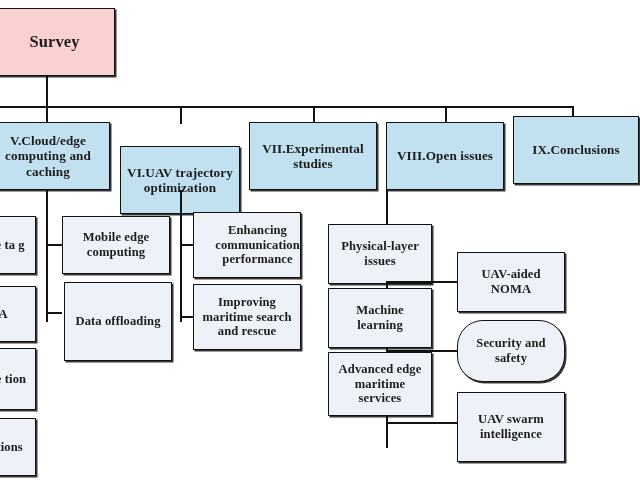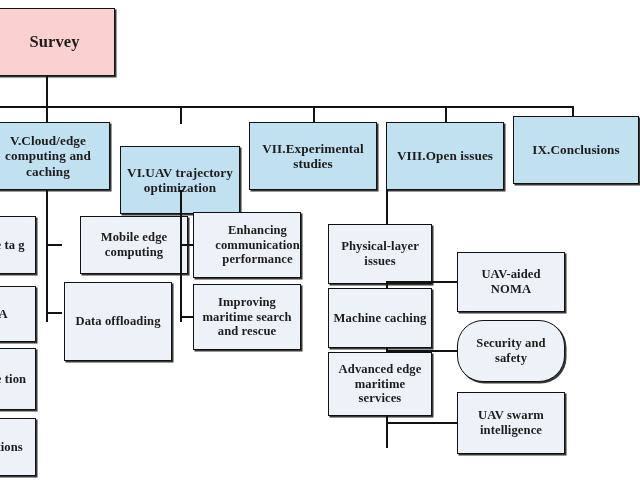--- a/index.html
+++ b/index.html
@@ -63,51 +63,51 @@
       <span>A</span>
     </div>
     <div class="node lvl2" style="left: -30px; top: 348px; width: 66px; height: 62px;">
       <span>rk e tion</span>
     </div>
     <div class="node lvl2" style="left: -30px; top: 418px; width: 66px; height: 58px;">
       <span>ly tions</span>
     </div>
     <div class="line v" style="left: 46px; top: 190px; height: 132px;"></div>
     <div class="line h" style="left: 46px; top: 244px; width: 16px;"></div>
-    <div class="node lvl2" style="left: 80px; top: 216px; width: 108px; height: 58px;">
+    <div class="node lvl2" style="left: 62px; top: 216px; width: 108px; height: 58px;">
       <span>Mobile edge computing</span>
     </div>
     <div class="line h" style="left: 46px; top: 312px; width: 16px;"></div>
     <div class="node lvl2" style="left: 64px; top: 282px; width: 108px; height: 79px;">
       <span>Data offloading</span>
     </div>
     <div class="line v" style="left: 180px; top: 190px; height: 132px;"></div>
     <div class="line h" style="left: 180px; top: 244px; width: 15px;"></div>
     <div class="node lvl2" style="left: 193px; top: 212px; width: 108px; height: 66px; padding-left: 21px;">
       <span>Enhancing communication performance</span>
     </div>
     <div class="line h" style="left: 180px; top: 316px; width: 15px;"></div>
     <div class="node lvl2" style="left: 193px; top: 284px; width: 108px; height: 66px;">
       <span>Improving maritime search and rescue</span>
     </div>
     <div class="line v" style="left: 386px; top: 190px; height: 258px;"></div>
     <div class="node lvl2" style="left: 328px; top: 224px; width: 104px; height: 60px;">
       <span>Physical-layer issues</span>
     </div>
     <div class="node lvl2" style="left: 328px; top: 288px; width: 104px; height: 60px;">
-      <span>Machine caching</span>
+      <span>Machine learning</span>
     </div>
     <div class="node lvl2" style="left: 328px; top: 352px; width: 104px; height: 64px; justify-content: flex-end;">
       <span>Advanced edge maritime services</span>
     </div>
     <div class="line h" style="left: 386px; top: 281px; width: 72px;"></div>
     <div class="node lvl2" style="left: 457px; top: 252px; width: 108px; height: 60px;">
       <span>UAV-aided NOMA</span>
     </div>
     <div class="line h" style="left: 386px; top: 350px; width: 72px;"></div>
     <div class="node lvl2" style="left: 457px; top: 320px; width: 108px; height: 62px; border-radius: 26px;">
       <span>Security and safety</span>
     </div>
     <div class="line h" style="left: 386px; top: 422px; width: 72px;"></div>
-    <div class="node lvl2" style="left: 457px; top: 392px; width: 108px; height: 62px;">
+    <div class="node lvl2" style="left: 457px; top: 392px; width: 108px; height: 70px;">
       <span>UAV swarm intelligence</span>
     </div>
   </div>
 
 </body></html>

